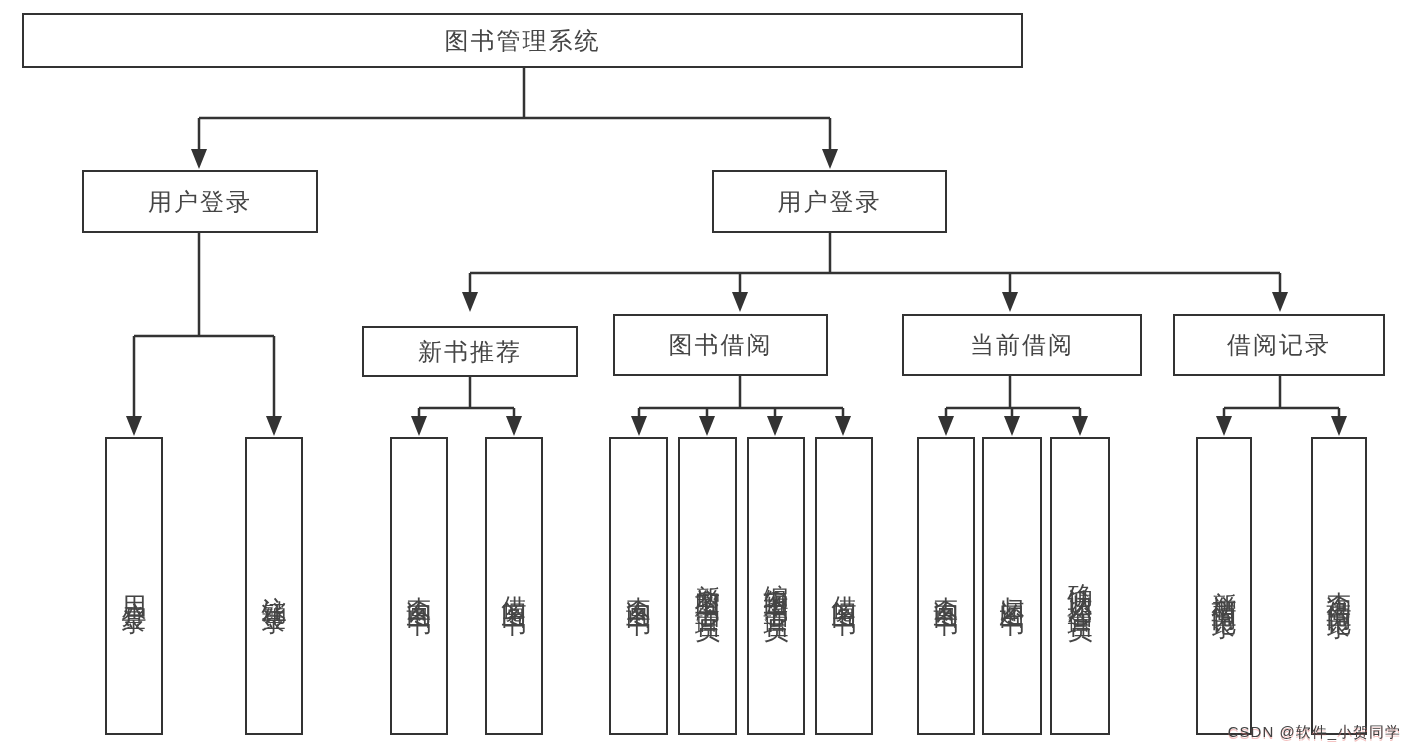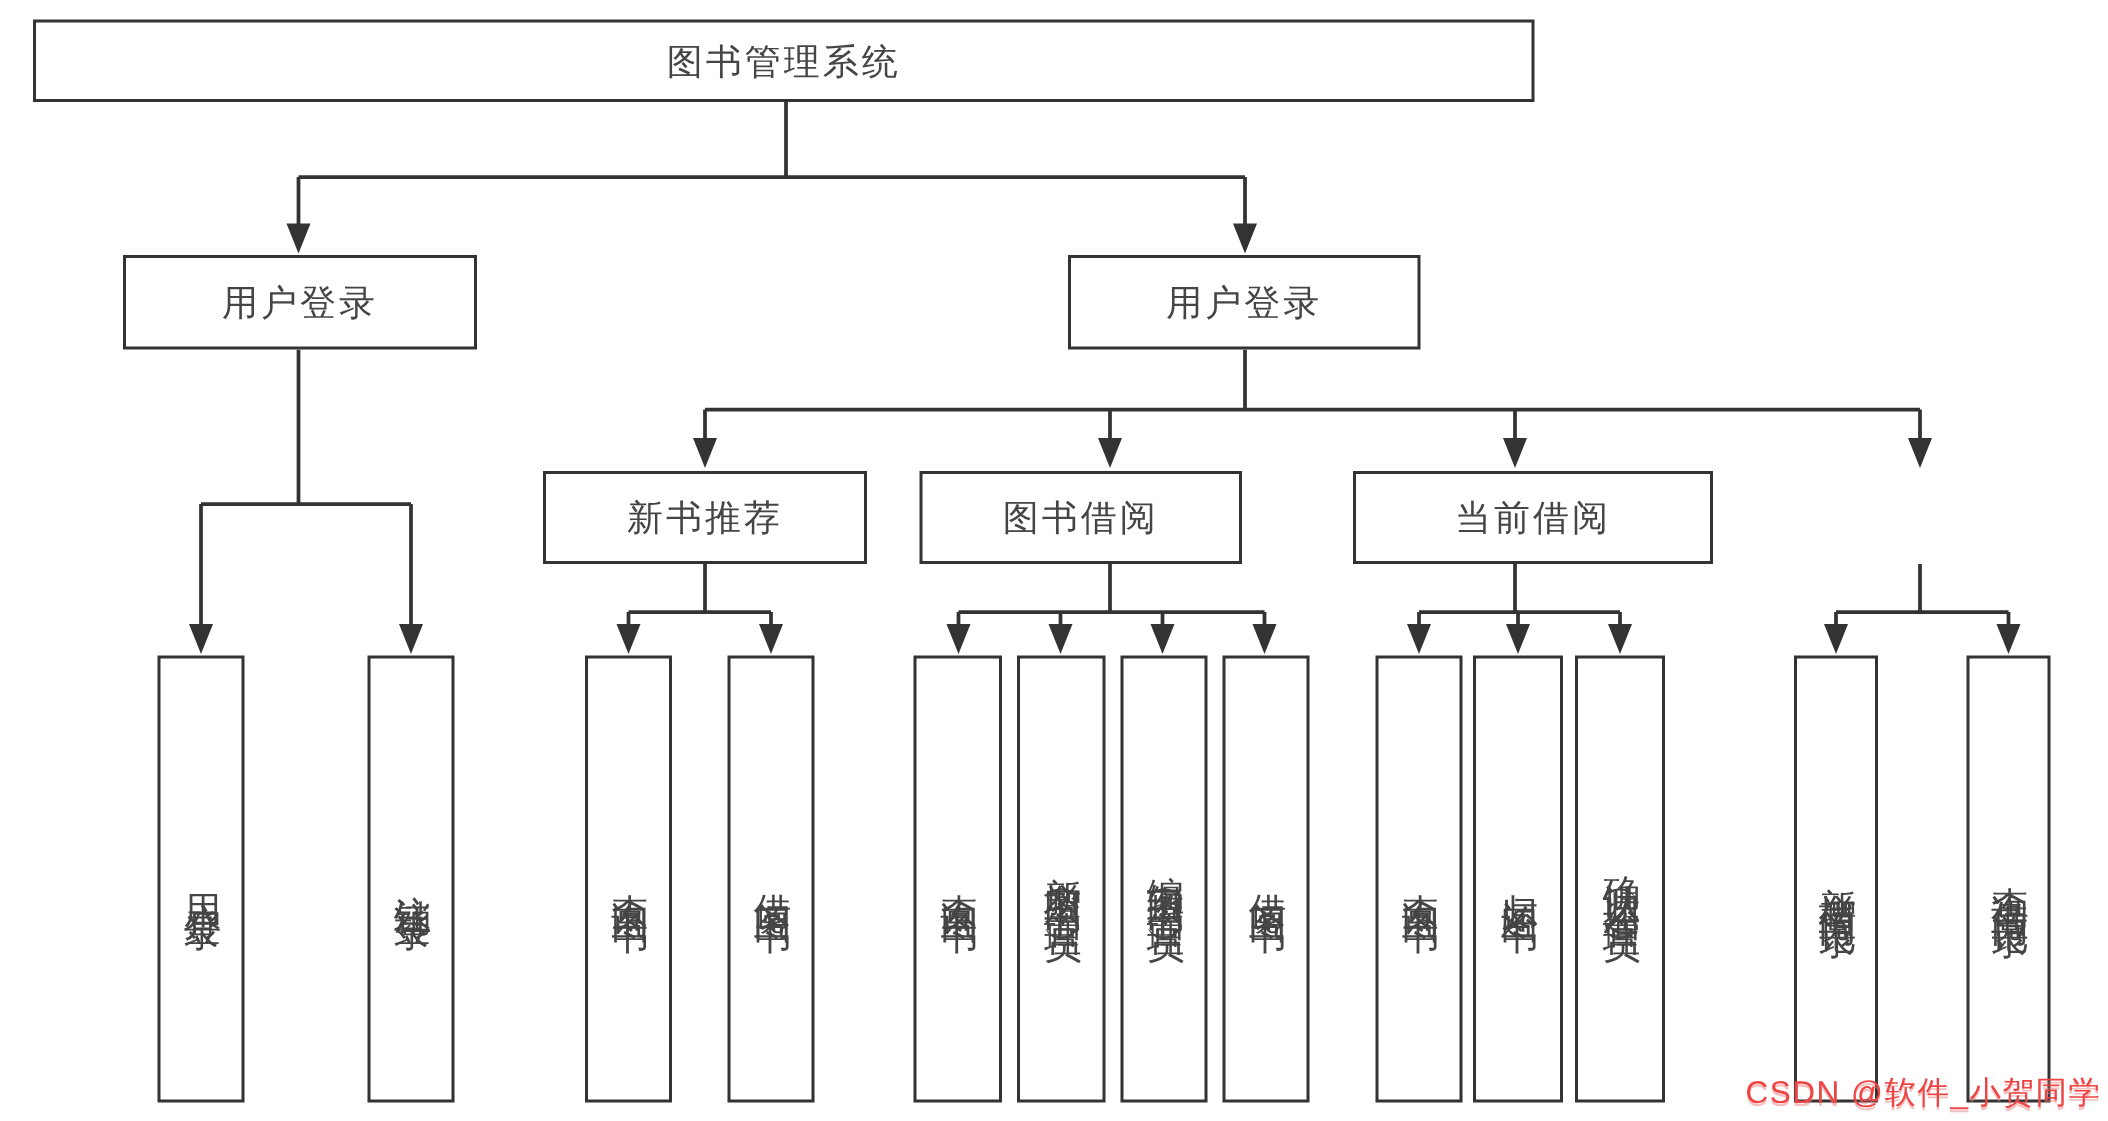--- a/index.html
+++ b/index.html
@@ -12,21 +12,21 @@
     position:absolute;box-sizing:border-box;background:#ffffff;border:2.5px solid #333333;
     display:flex;align-items:center;justify-content:center;z-index:1;
   }
   .node.h span{font-size:24px;letter-spacing:2px;color:#454545;white-space:nowrap;text-align:center;}
   .node.v span{
     writing-mode:vertical-lr;text-orientation:mixed;
     font-size:25px;letter-spacing:5px;color:#454545;line-height:1;white-space:nowrap;
   }
   #watermark{
     position:absolute;right:4px;bottom:5px;z-index:2;
-    font-size:21px;letter-spacing:1px;color:#ef4444;
+    font-size:15px;letter-spacing:1px;color:#404040;
     text-shadow:0 2px 0 rgba(233,130,127,0.5);
     white-space:nowrap;
   }
 </style>
 </head>
 <body>
 
 <div id="stage">
 
   <svg id="wires" width="1405" height="747" viewBox="0 0 1405 747">
@@ -66,28 +66,31 @@
     <span>图书管理系统</span>
   </div>
 
   <div class="node h" style="left:82px;top:170px;width:236px;height:63px">
     <span>用户登录</span>
   </div>
   <div class="node h" style="left:712px;top:170px;width:235px;height:63px">
     <span>用户登录</span>
   </div>
 
-  <div class="node h" style="left:362px;top:314px;width:216px;height:62px">
+  <div class="node h" style="left:362px;top:326px;width:216px;height:51px">
     <span>新书推荐</span>
   </div>
   <div class="node h" style="left:613px;top:314px;width:215px;height:62px">
     <span>图书借阅</span>
   </div>
   <div class="node h" style="left:902px;top:314px;width:240px;height:62px">
     <span>当前借阅</span>
+  </div>
+  <div class="node h" style="left:1173px;top:314px;width:212px;height:62px">
+    <span>借阅记录</span>
   </div>
 
   <div class="node v" style="left:105px;top:437px;width:58px;height:298px">
     <span>用户登录</span>
   </div>
   <div class="node v" style="left:245px;top:437px;width:58px;height:298px">
     <span>注销登录</span>
   </div>
 
   <div class="node v" style="left:390px;top:437px;width:58px;height:298px">

